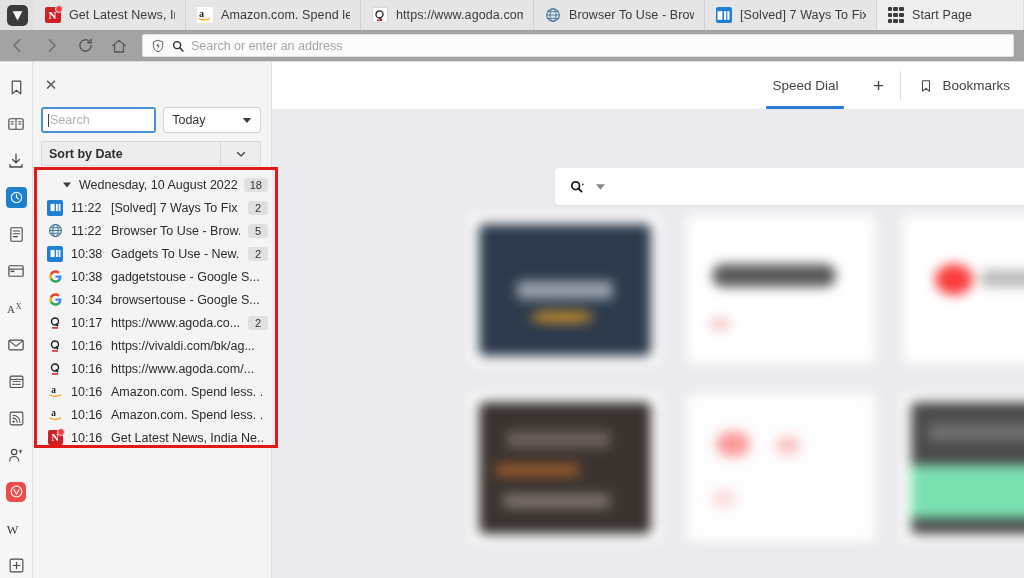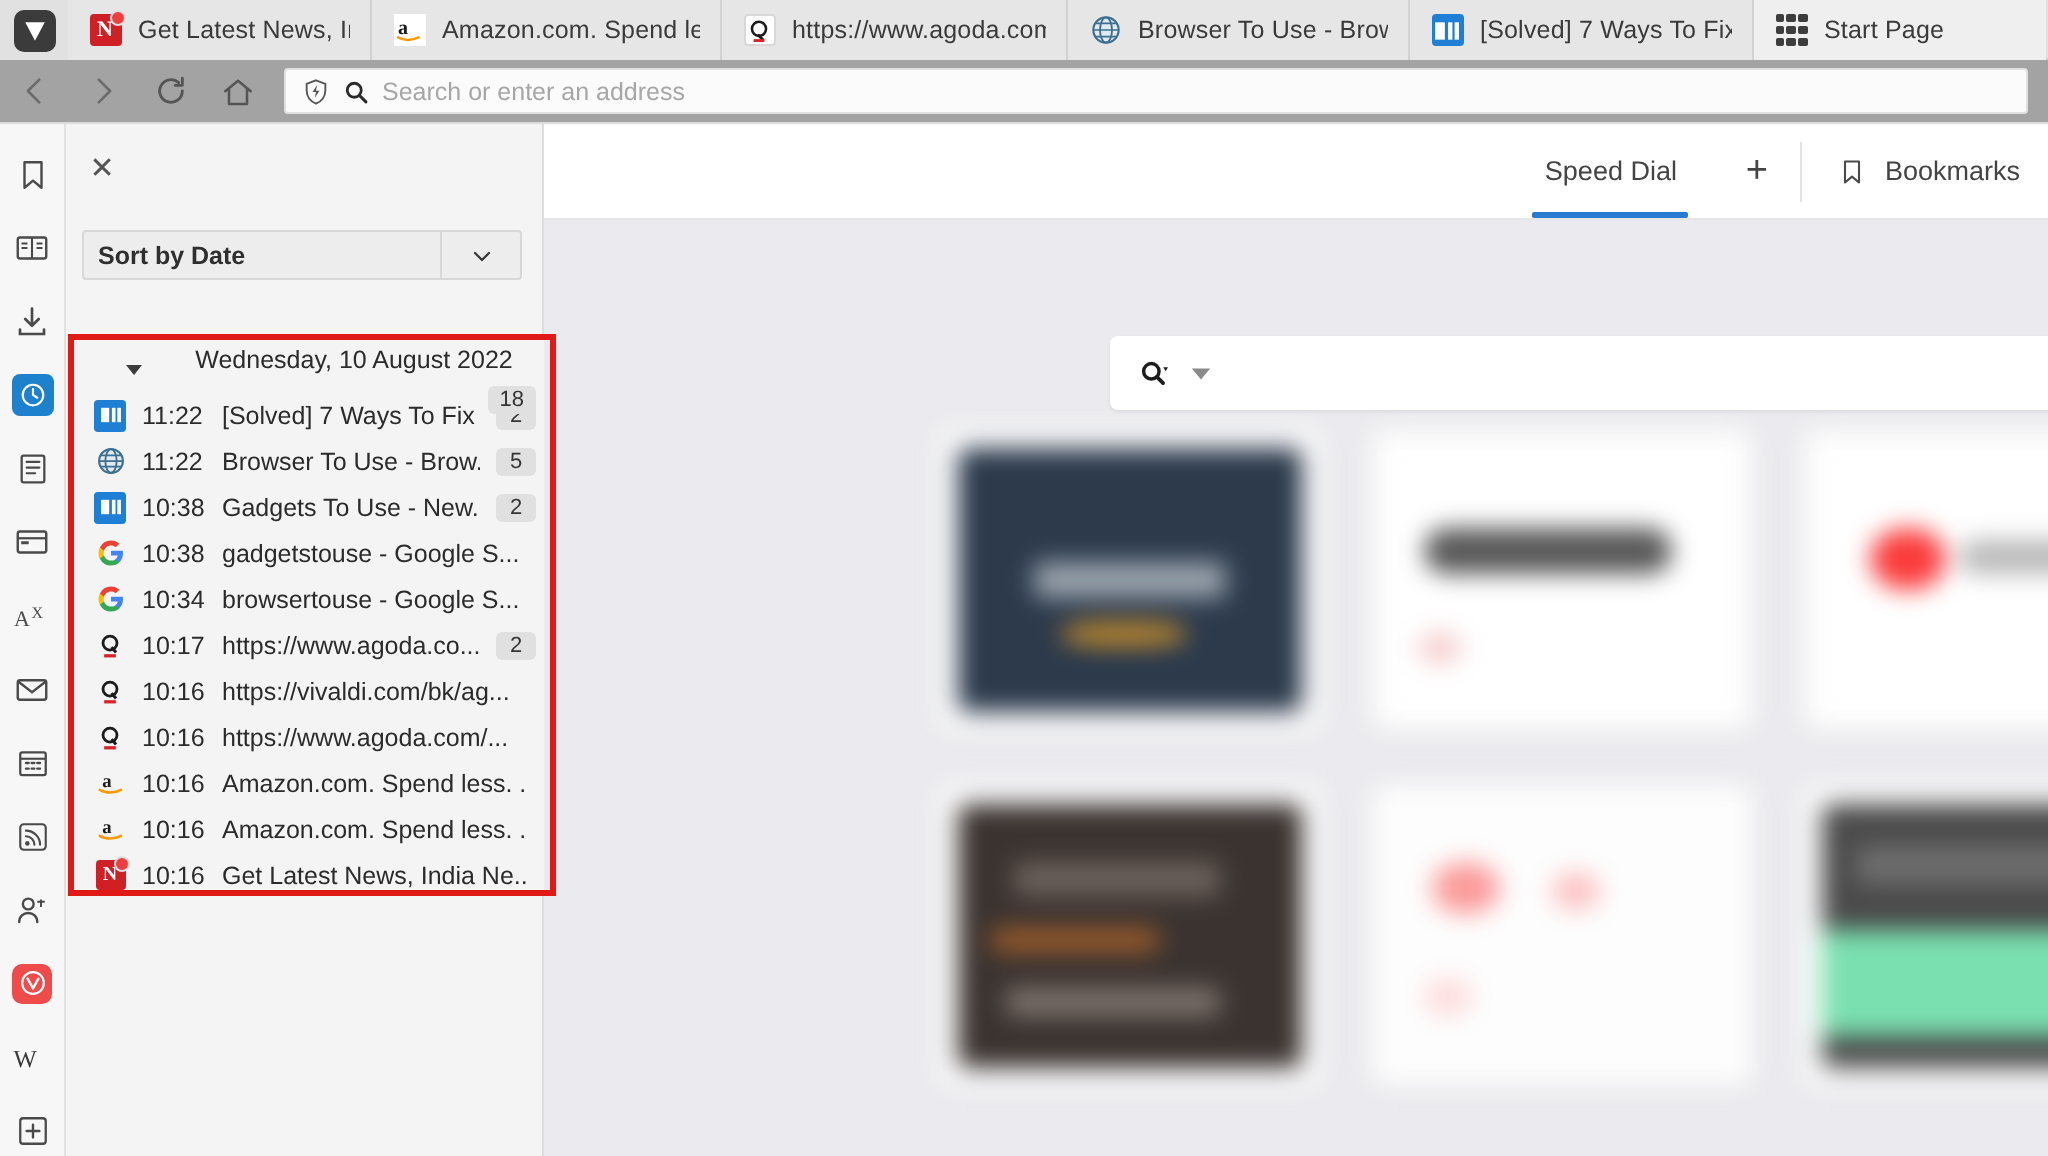--- a/index.html
+++ b/index.html
@@ -190,21 +190,21 @@
     pointer-events:none;
     z-index: 5;
   }
   .hlist {
     position:absolute; left:4px; top:3px; width:238px; height:275px;
     background: #f4f4f4;
     padding-top: 3px;
   }
   .grp-row {
     height: 23px; display:flex; align-items:center; gap:6px;
-    padding-left: 20px; position: relative; flex-direction: column;
+    padding-left: 20px; position: relative;
   }
   .grp-row .tri {
     position:absolute; left: 26px; top:50%; transform:translateY(-50%);
     width:0;height:0;border-left:4.5px solid transparent;border-right:4.5px solid transparent;border-top:5px solid #3c3c3c;
   }
   .grp-label { font-size: 12.5px; color:#2b2b2b; margin-left: 22px; }
   .badge {
     background:#e0e0e0; color:#333; border-radius:3px;
     font-size:11px; padding:1px 6px; margin-left:auto; margin-right:7px;
     min-width: 20px; text-align:center;
@@ -527,20 +527,32 @@
       </svg>
     </div>
   </div>
 
   <div class="panel">
 
     <div class="panel-head">
       <span class="close-x">✕</span>
     </div>
 
+    <div class="panel-controls">
+      <div class="search-box">
+        <span class="caret"></span>
+        <span class="ph">Search</span>
+      </div>
+      <div class="today-sel">
+        <span>Today</span>
+        <svg width="10" height="10" viewBox="0 0 12 12">
+          <path d="M1 3.5h10L6 9.5z" fill="#3a3a3a"></path>
+        </svg>
+      </div>
+    </div>
 
     <div class="sortrow">
       <span class="lbl">Sort by Date</span>
       <span class="chev">
         <svg width="12" height="12" viewBox="0 0 24 24">
           <path d="M5 9l7 7 7-7" fill="none" stroke="#3a3a3a" stroke-width="2.3" stroke-linecap="round" stroke-linejoin="round"></path>
         </svg>
       </span>
     </div>
 

